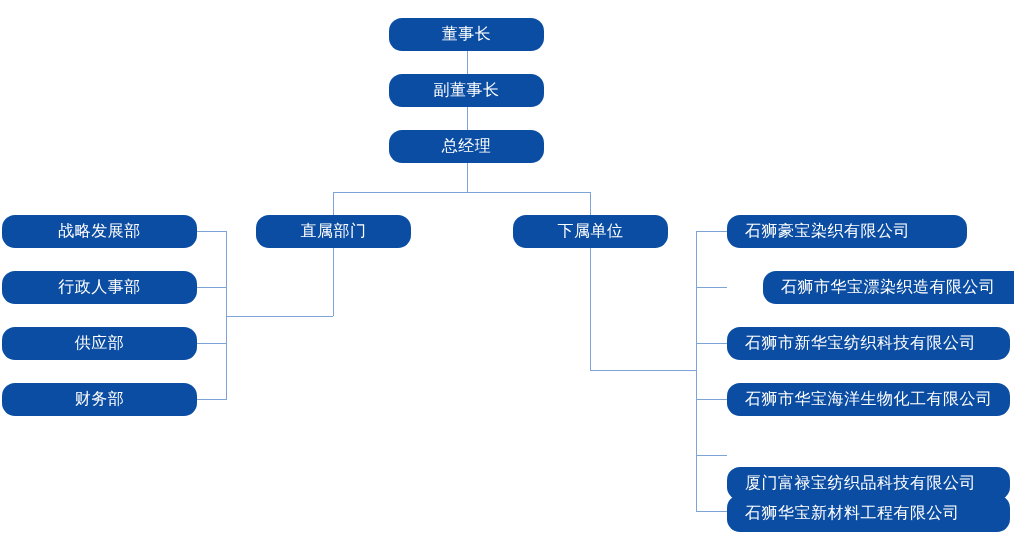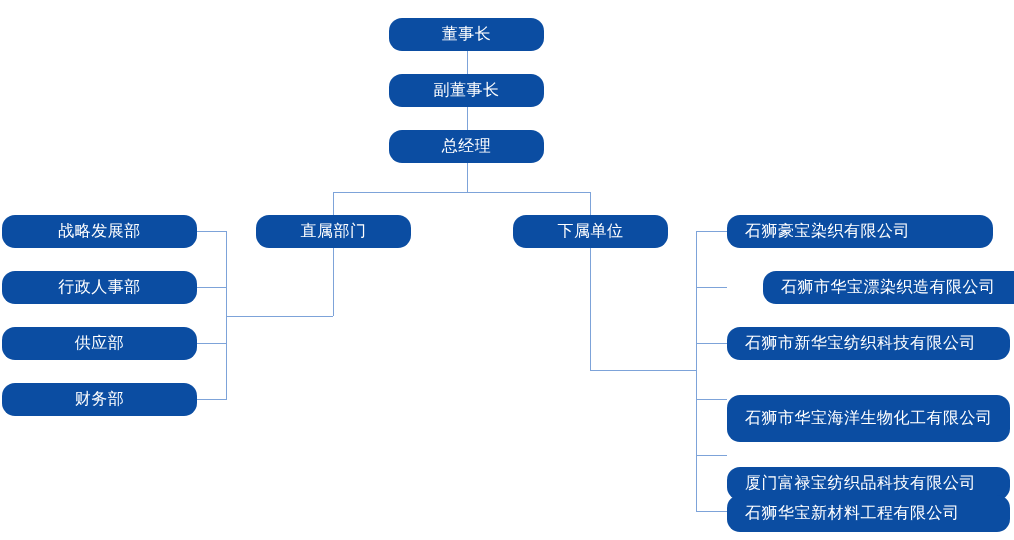--- a/index.html
+++ b/index.html
@@ -48,24 +48,24 @@
   <div class="node" style="left:389px;top:74px;width:155px;height:33px;">副董事长</div>
 
   <div class="node" style="left:256px;top:215px;width:155px;height:33px;">直属部门</div>
   <div class="node" style="left:2px;top:215px;width:195px;height:33px;">战略发展部</div>
 
   <div class="node" style="left:513px;top:215px;width:155px;height:33px;">下属单位</div>
   <div class="node" style="left:2px;top:271px;width:195px;height:33px;">行政人事部</div>
   <div class="node" style="left:2px;top:327px;width:195px;height:33px;">供应部</div>
   <div class="node" style="left:2px;top:383px;width:195px;height:33px;">财务部</div>
 
-  <div class="node left-align" style="left:727px;top:215px;width:266px;height:33px;">石狮豪宝染织有限公司</div>
+  <div class="node left-align" style="left:727px;top:215px;width:240px;height:33px;">石狮豪宝染织有限公司</div>
   <div class="node left-align" style="left:727px;top:271px;width:330px;height:33px;margin-left:36px;">石狮市华宝漂染织造有限公司</div>
   <div class="node left-align" style="left:727px;top:327px;width:283px;height:33px;">石狮市新华宝纺织科技有限公司</div>
-  <div class="node left-align" style="left:727px;top:383px;width:283px;height:47px;margin-top:12px;">石狮市华宝海洋生物化工有限公司</div>
+  <div class="node left-align" style="left:727px;top:383px;width:283px;height:33px;">石狮市华宝海洋生物化工有限公司</div>
   <div class="node left-align" style="left:727px;top:439px;width:283px;height:33px;margin-top:28px;">厦门富禄宝纺织品科技有限公司</div>
   <div class="node left-align" style="left:727px;top:495px;width:283px;height:37px;">石狮华宝新材料工程有限公司</div>
 
   <div class="cline" style="left:467px;top:51px;width:1px;height:23px;"></div>
   <div class="cline" style="left:467px;top:107px;width:1px;height:23px;"></div>
   <div class="cline" style="left:467px;top:163px;width:1px;height:30px;"></div>
 
   <div class="cline" style="left:333px;top:192px;width:258px;height:1px;"></div>
   <div class="cline" style="left:333px;top:192px;width:1px;height:23px;"></div>
   <div class="cline" style="left:590px;top:192px;width:1px;height:23px;"></div>

